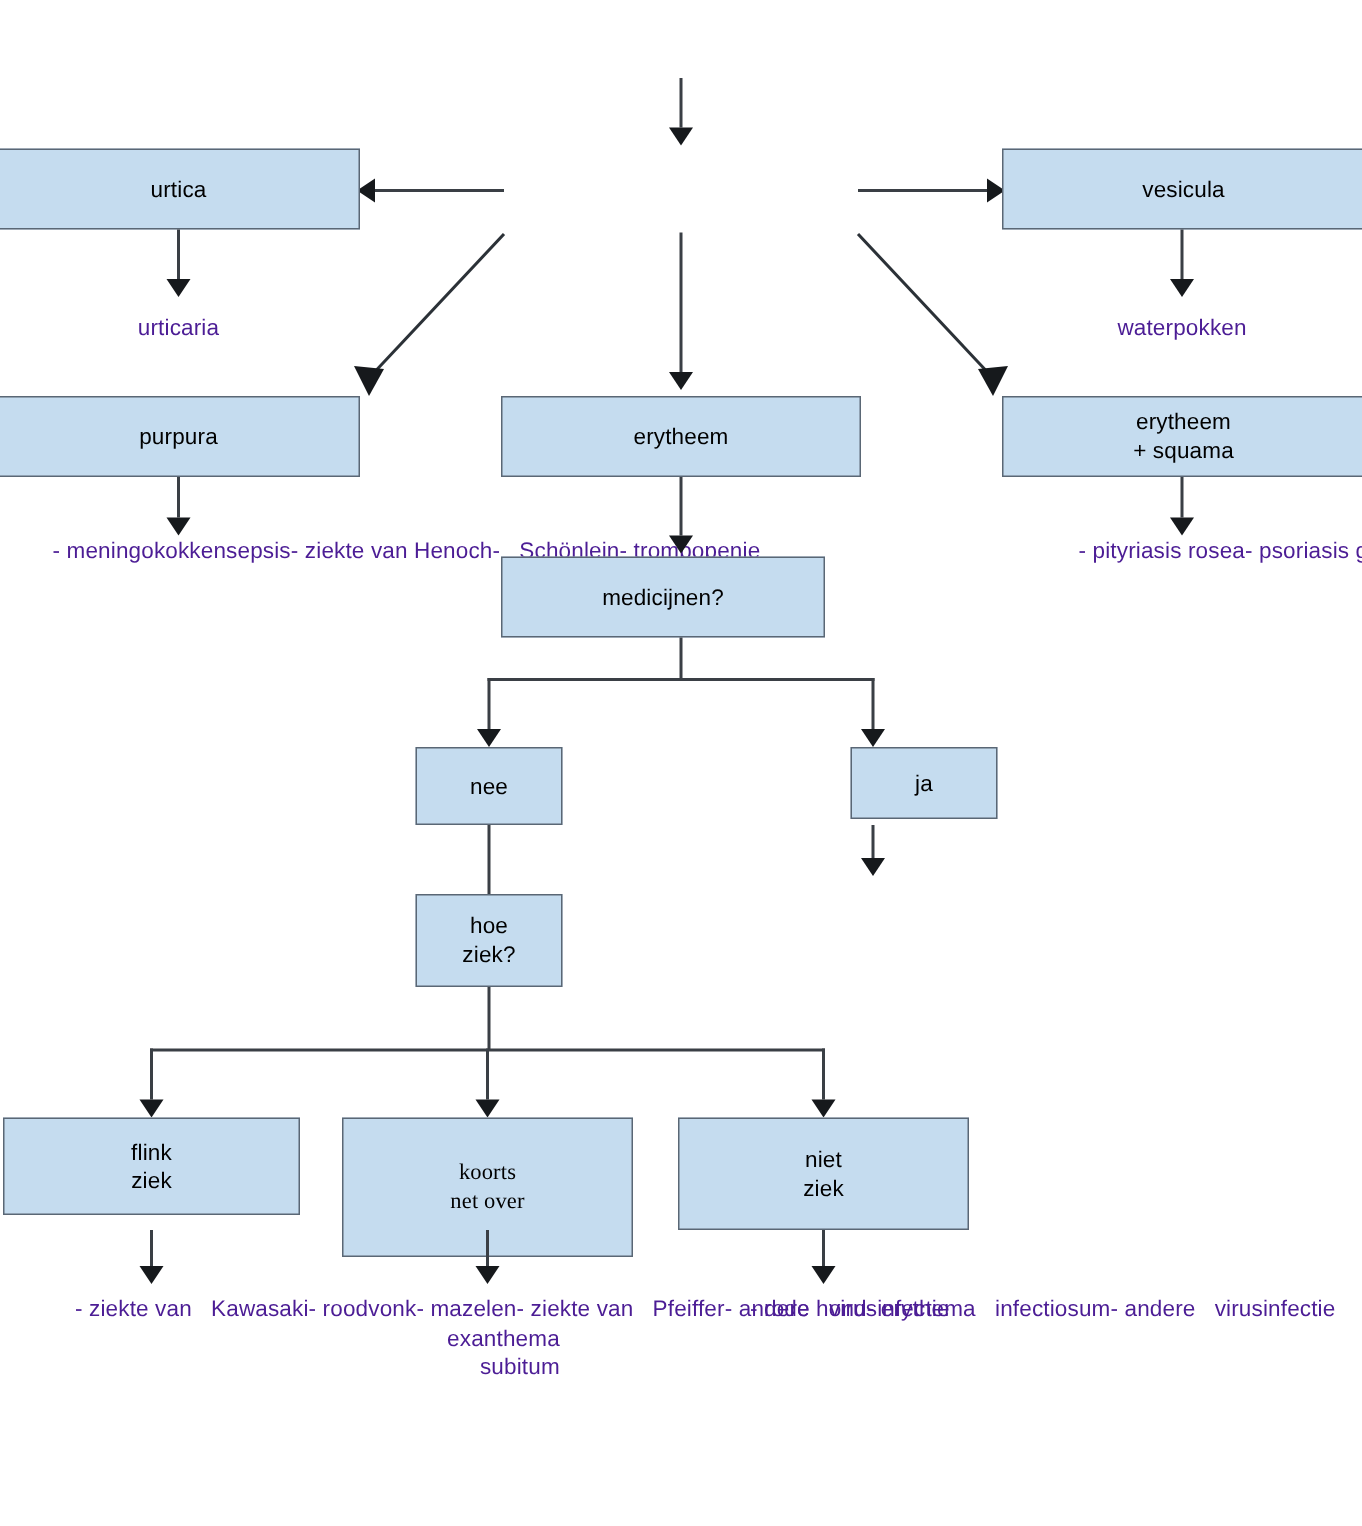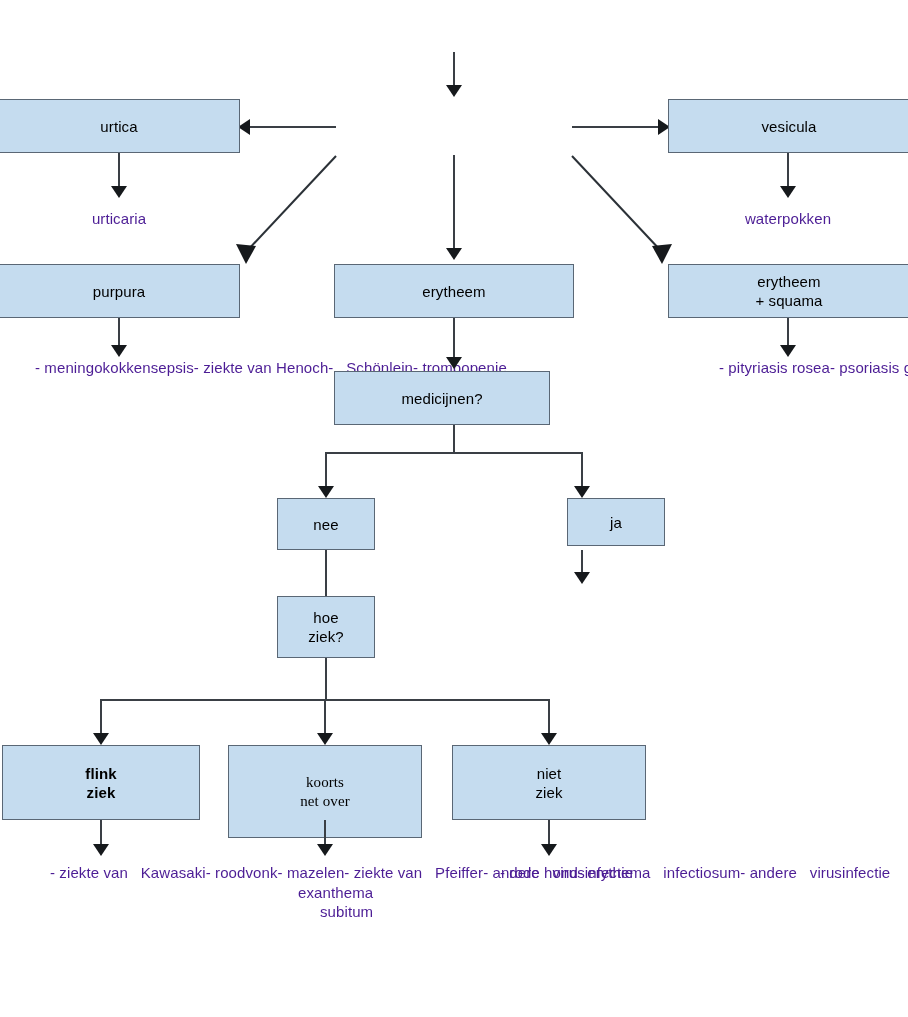--- a/index.html
+++ b/index.html
@@ -172,21 +172,21 @@
 
   <div class="ln v" style="left:325px;top:658px;height:42px;"></div>
   <div class="ln h" style="left:100px;top:699px;width:450px;"></div>
   <div class="ln v" style="left:100px;top:699px;height:34px;"></div>
   <div class="arw down" style="left:93px;top:733px;"></div>
   <div class="ln v" style="left:324px;top:699px;height:34px;"></div>
   <div class="arw down" style="left:317px;top:733px;"></div>
   <div class="ln v" style="left:548px;top:699px;height:34px;"></div>
   <div class="arw down" style="left:541px;top:733px;"></div>
 
-  <div class="box" style="left:2px;top:745px;width:198px;height:75px;font-weight:bold;">
+  <div class="box" style="left:2px;top:745px;width:198px;height:65px;">
     <div>
       <span class="bl">flink</span>
       <span class="bl">ziek</span>
     </div>
   </div>
   <div class="ln v" style="left:100px;top:820px;height:24px;"></div>
   <div class="arw down" style="left:93px;top:844px;"></div>
   <div class="txt lft" style="left:50px;top:863px;" id="flink-list"><span class="bl">- ziekte van</span><span class="bl">   Kawasaki</span><span class="bl">- roodvonk</span><span class="bl">- mazelen</span><span class="bl">- ziekte van</span><span class="bl">   Pfeiffer</span><span class="bl">- andere</span><span class="bl">   virusinfectie</span></div>
 
   <div class="box" style="left:228px;top:745px;width:194px;height:93px;font-family:Liberation Serif, serif;">

